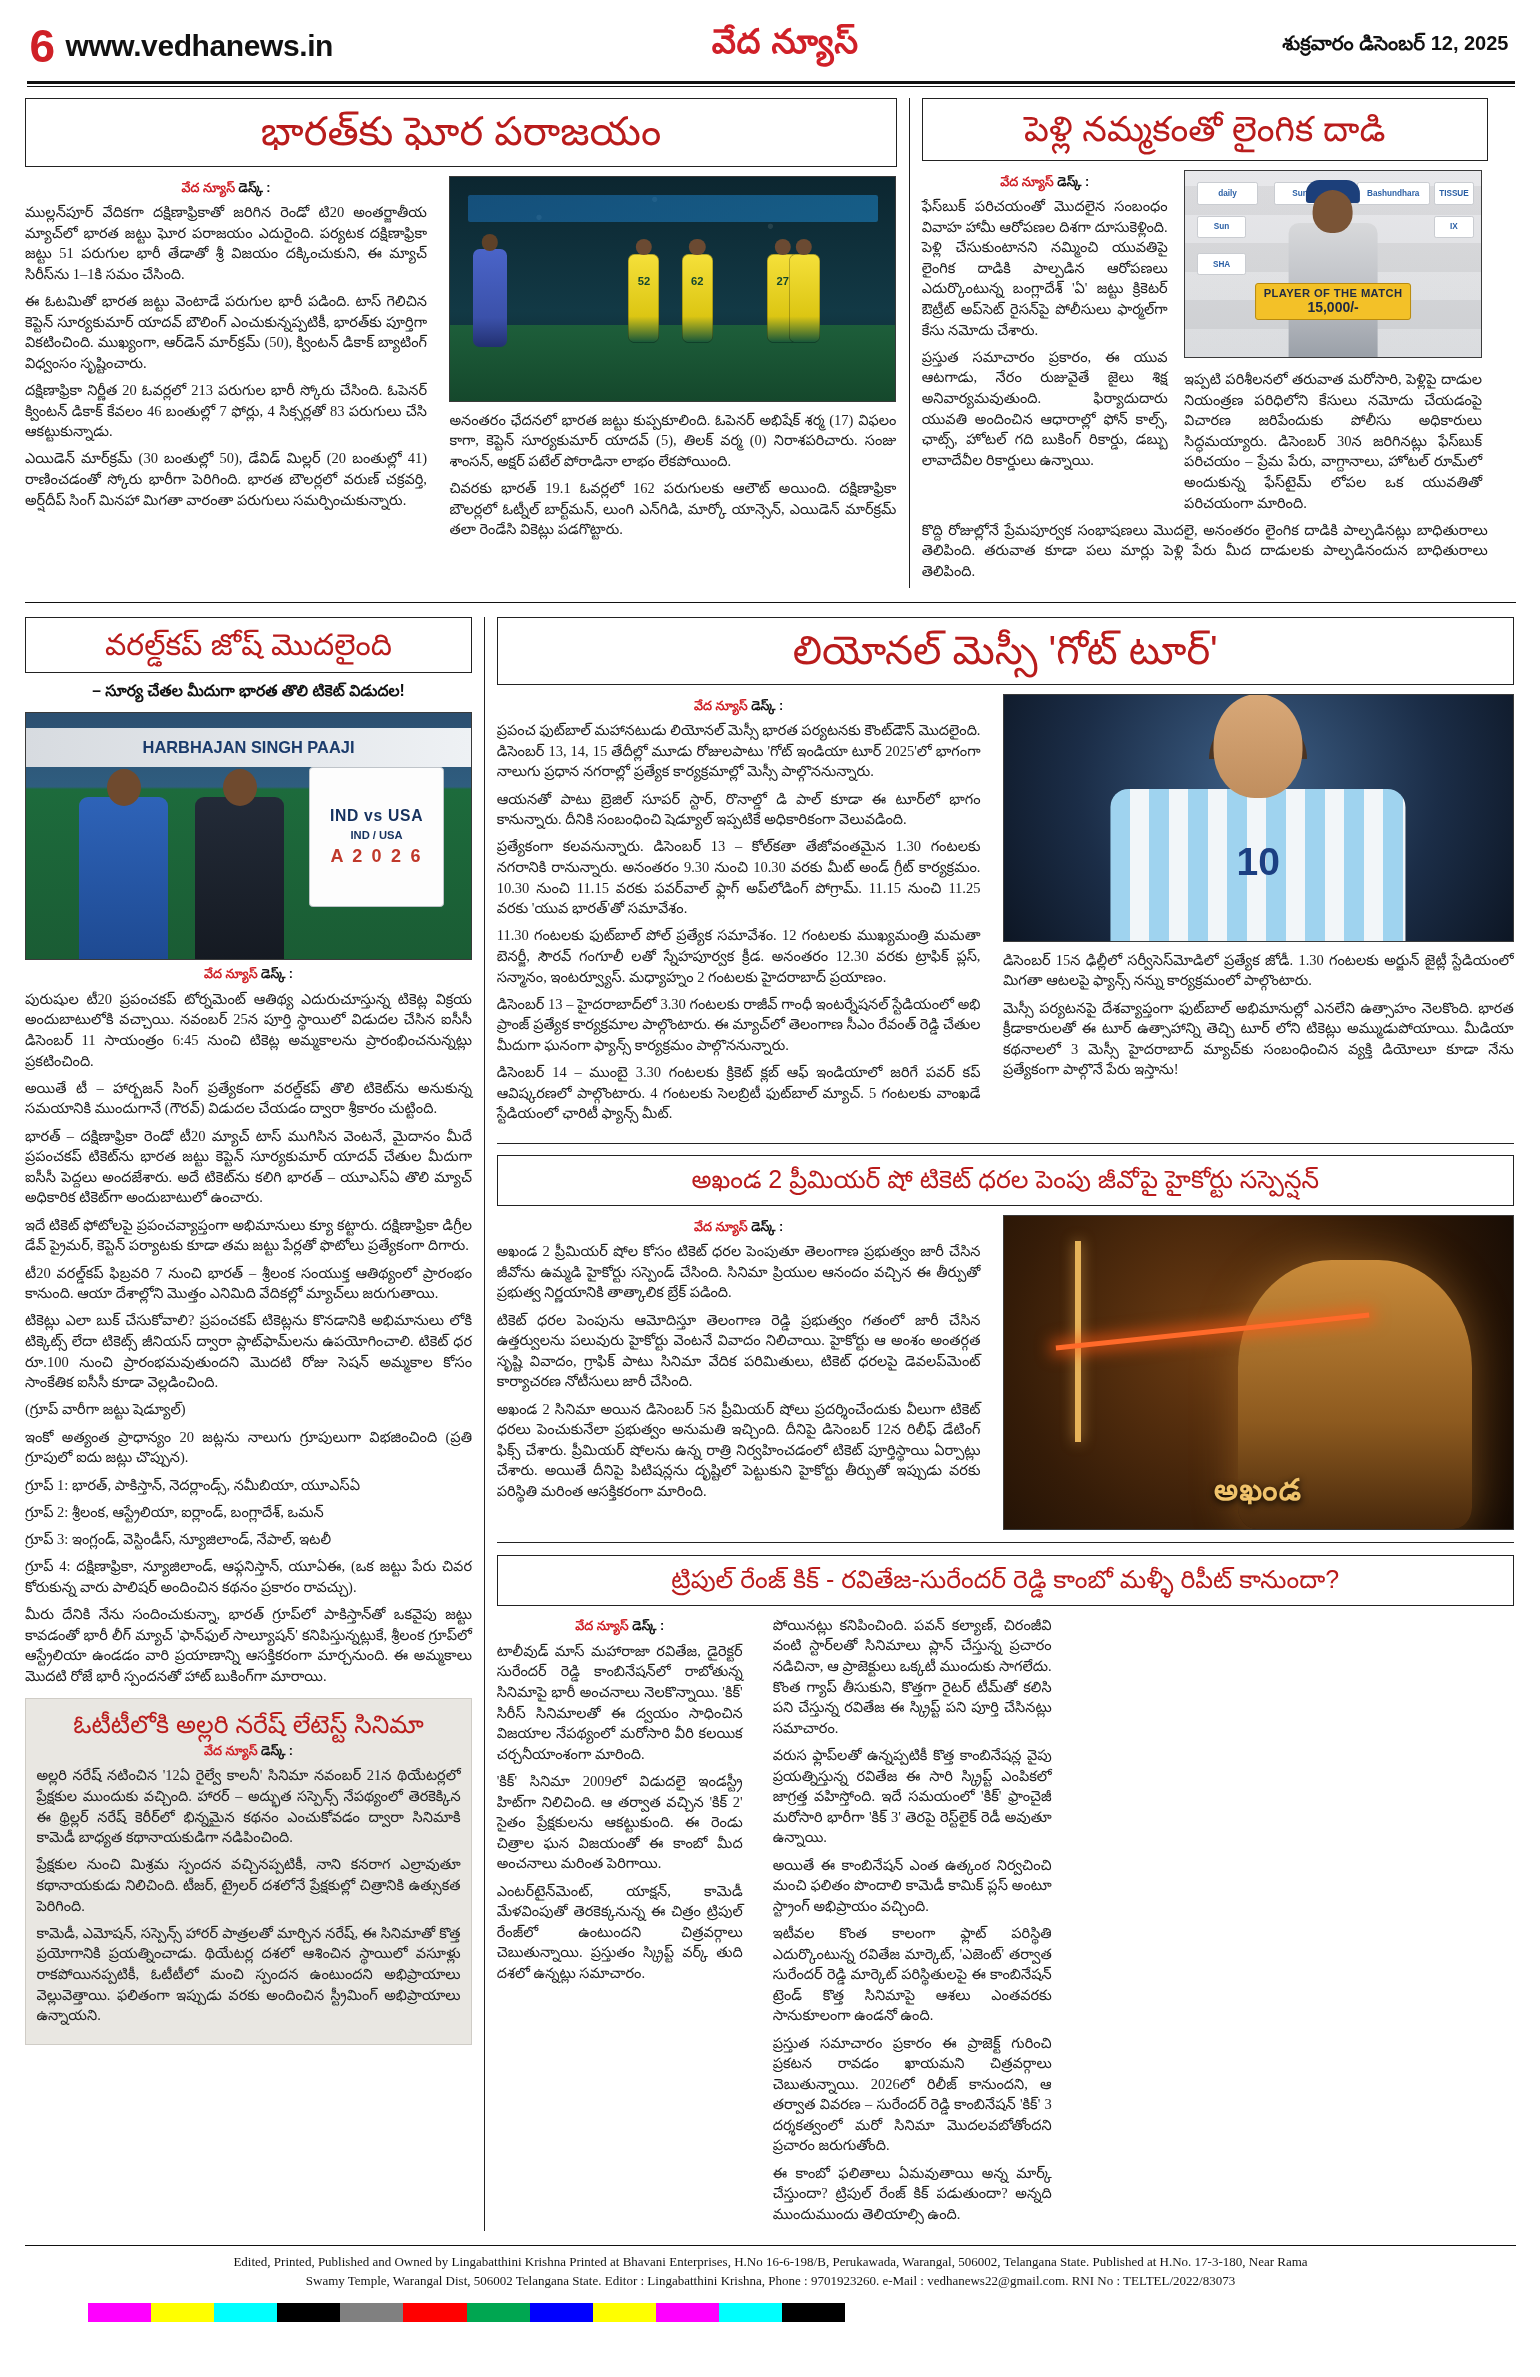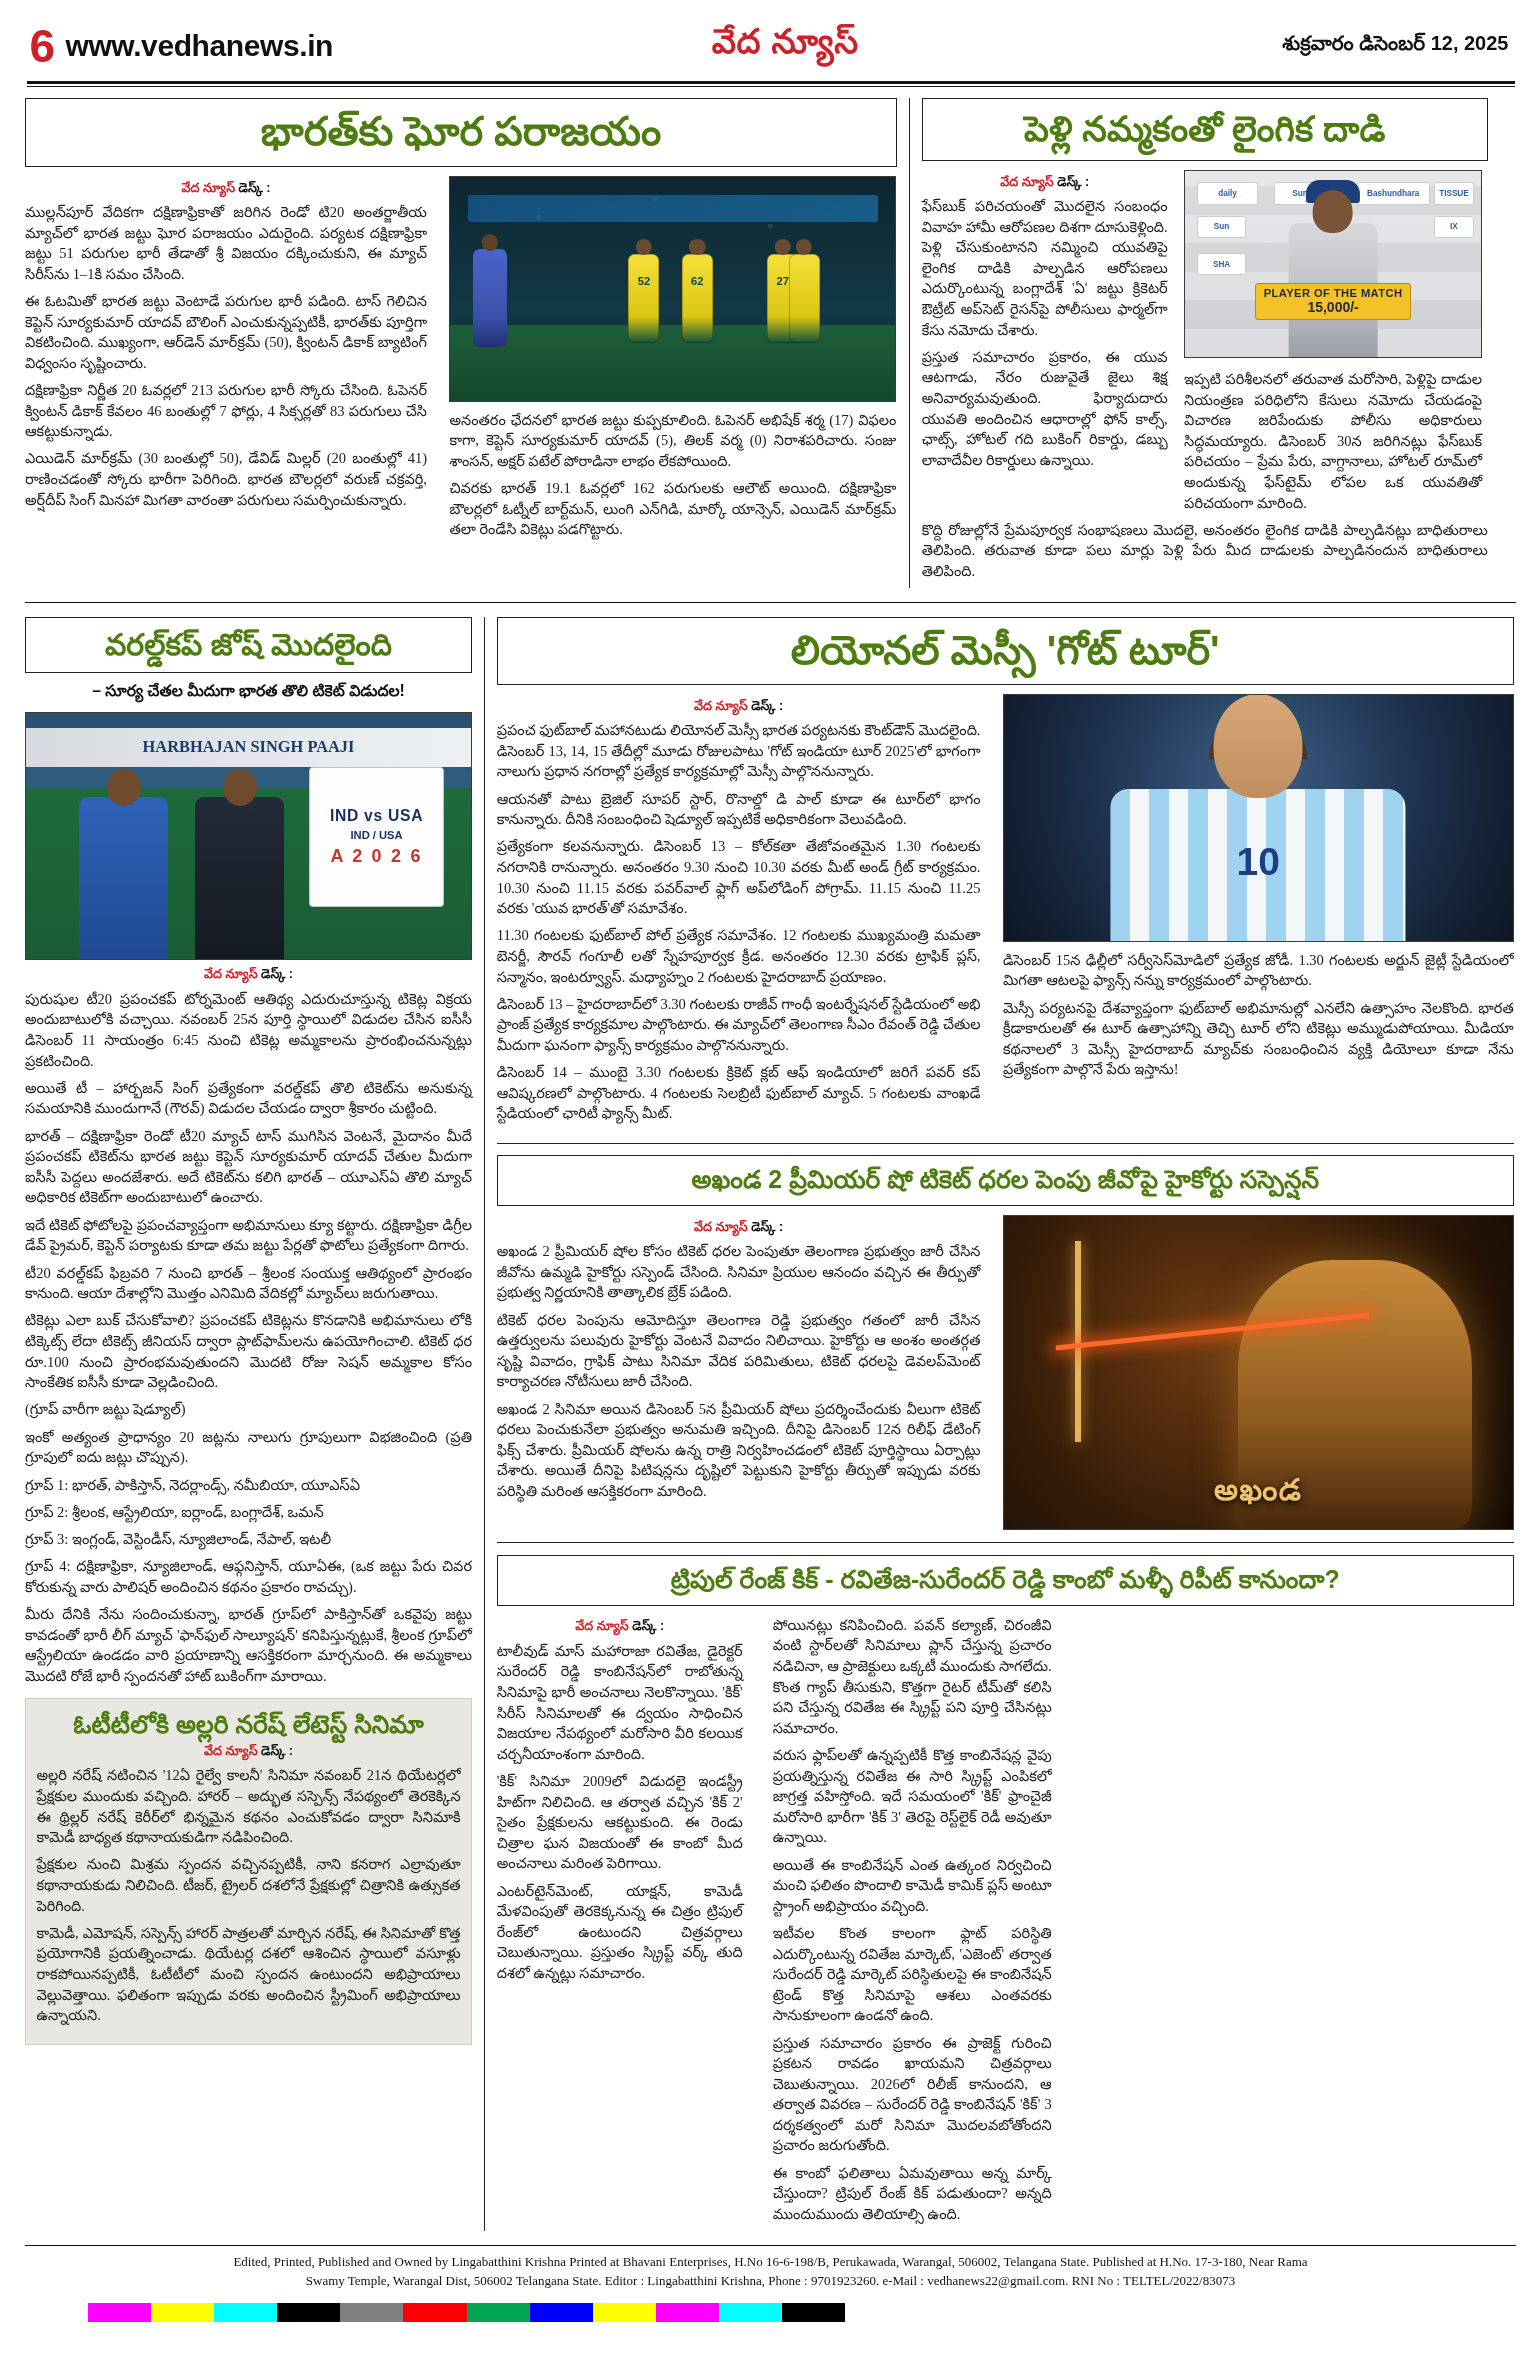--- a/index.html
+++ b/index.html
@@ -59,22 +59,22 @@
   .rule-thin{height:0.7px;background:#111;margin:2.2px 1.5px 0 1.5px;}
 
   
   .cols{display:flex;}
   .vsep{width:0.7px;background:#222;margin:0 12px;align-self:stretch;}
   .hsep{height:0.7px;background:#222;margin:12px 0;}
   .hsep-strong{height:1.5px;background:#111;margin:13.4px 0;}
 
   .headline{
     font-family:"Liberation Sans", sans-serif;
-    font-weight:bold;
-    color:#4d7c0f;
+    font-weight:normal;
+    color:#b91c1c;
     line-height:1.18;
   }
   .h-xl{font-size:40px;text-align:center;}
   .h-lg{font-size:35px;text-align:center;}
   .h-md{font-size:30px;text-align:center;}
   .h-sm{font-size:25px;text-align:center;}
 
   .hl-box{
     border:0.7px solid #222;
     padding:9px 7.5px 10.4px 7.5px;
@@ -185,21 +185,21 @@
   .ph-award .banner .t2{font-size:14px;}
 
   
   .ph-wc{background:#1b3a2a;}
   .ph-wc .stands{position:absolute;inset:0;
     background:linear-gradient(180deg,#2c4f70 0%,#2f5d7f 30%,#1d6b3c 31%,#1a5c34 100%);}
   .ph-wc .banner{
     position:absolute;left:0;right:0;top:6%;height:16%;
     background:linear-gradient(90deg,#d7dbe0,#eef1f4);
     display:flex;align-items:center;justify-content:center;
-    font-family:Liberation Serif, serif;font-weight:bold;font-size:16.4px;color:#1b3b6b;}
+    font-family:Liberation Sans, sans-serif;font-weight:bold;font-size:16.4px;color:#1b3b6b;}
   .ph-wc .ticket{
     position:absolute;right:6%;top:22%;width:30%;height:56%;
     background:#fdfdfd;border:1.5px solid #bfc4c9;border-radius:3.7px;
     display:flex;flex-direction:column;align-items:center;justify-content:center;gap:4.5px;
     font-family:"Liberation Sans",sans-serif;font-weight:bold;color:#15315e;}
   .ph-wc .ticket .l1{font-size:15.7px;letter-spacing:0.7px;}
   .ph-wc .ticket .l2{font-size:11.2px;}
   .ph-wc .ticket .l3{font-size:18px;color:#c0392b;letter-spacing:2.2px;}
   .ph-wc .man{
     position:absolute;bottom:0;width:20%;height:66%;border-radius:9px 9px 0 0;}

